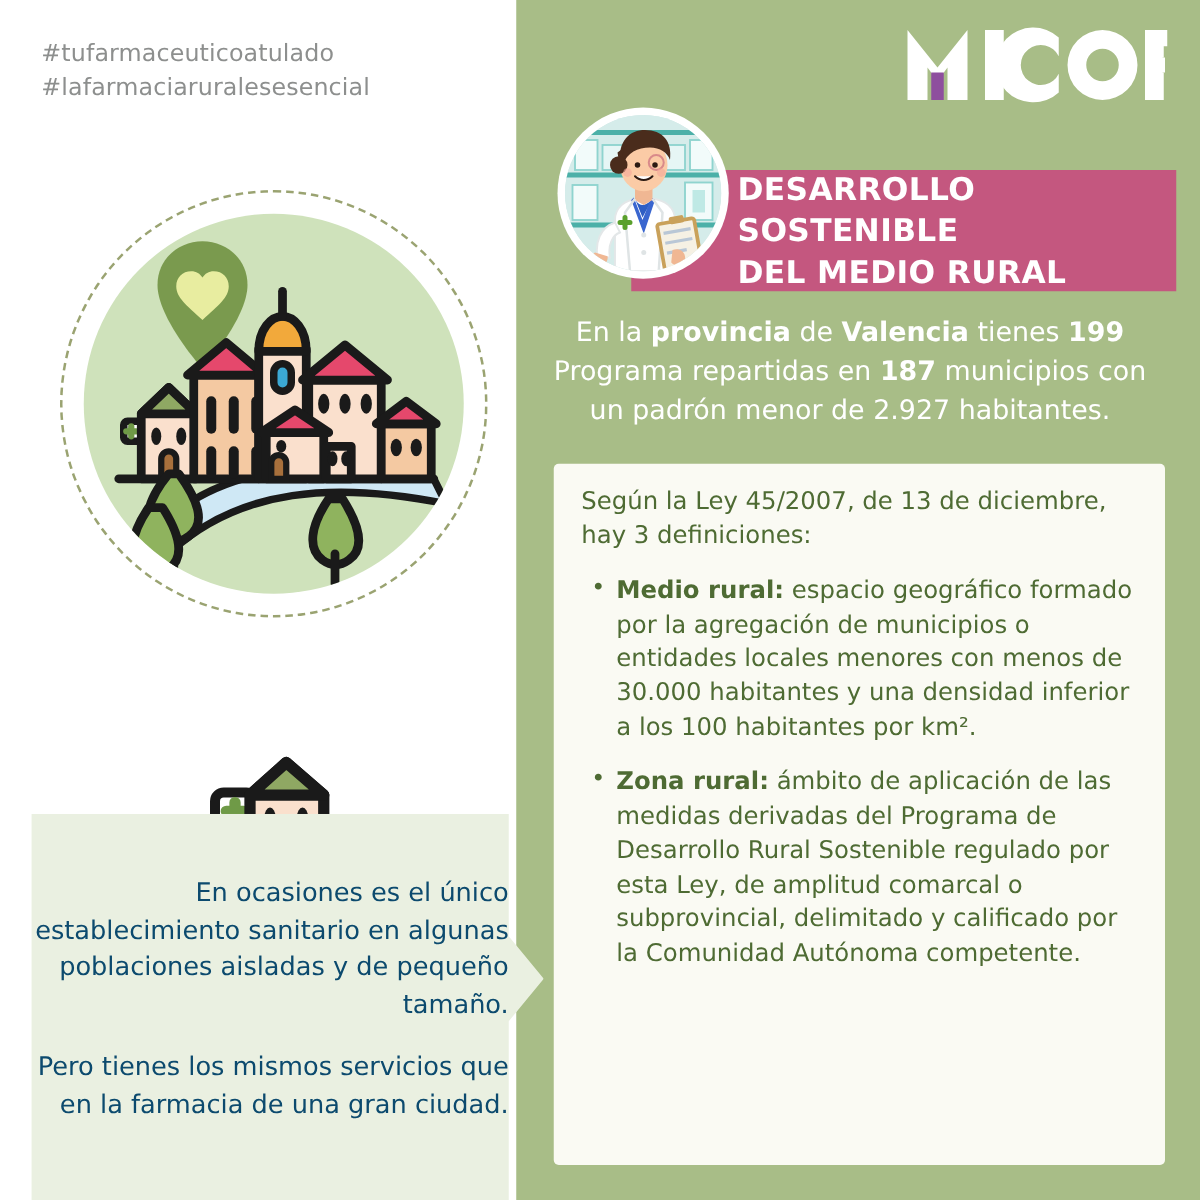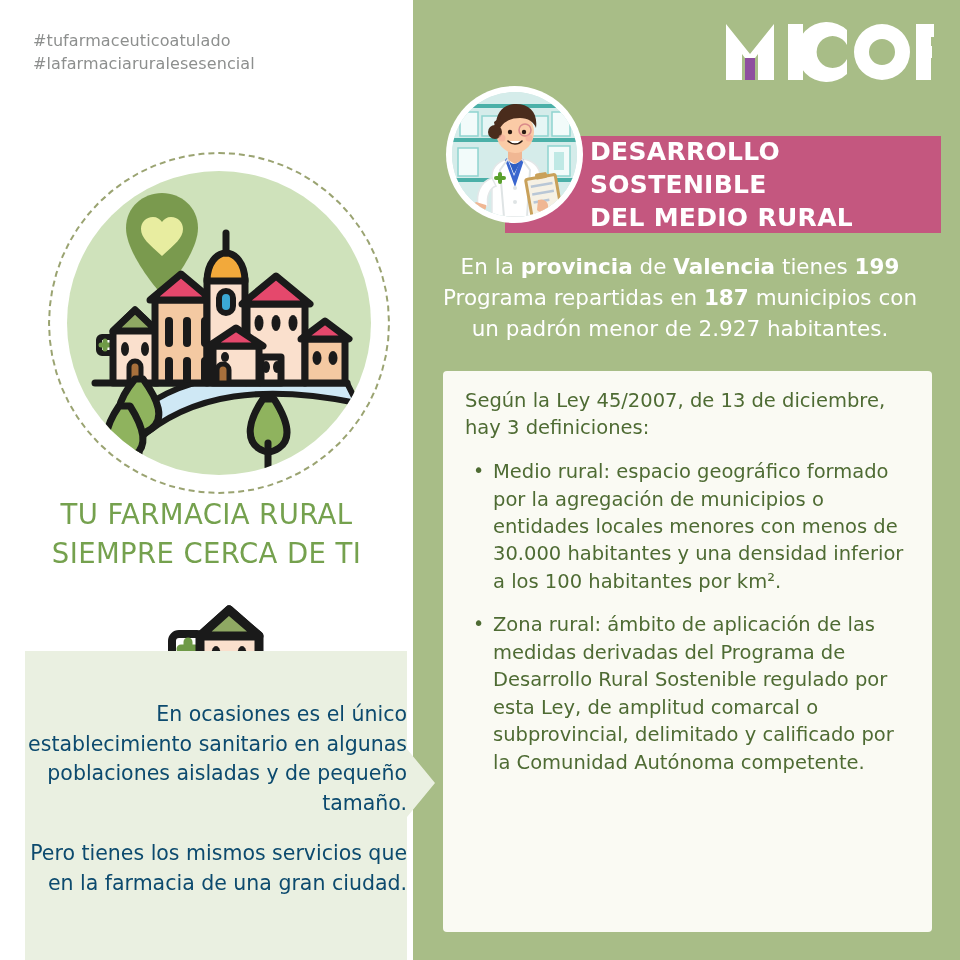--- a/index.html
+++ b/index.html
@@ -20,21 +20,21 @@
     position: absolute;
     left: 413px; top: 0; width: 547px; height: 960px;
     background: #a8bd87;
   }
 
   
   .hashtags {
     position: absolute;
     left: 33px; top: 30px;
     color: #8d8f8e;
-    font-size: 16px;
+    font-size: 19px;
     line-height: 1.42;
     letter-spacing: .1px;
     white-space: pre-line;
   }
 
   
   .logo {
     position: absolute;
     right: 26px; top: 20px;
     width: 212px; height: 62px;
@@ -170,21 +170,21 @@
     line-height: 1.41;
     color: #4e6b33;
   }
   .law-item::before {
     content: "\2022";
     position: absolute;
     left: 8px; top: -1px;
     color: #4e6b33;
     font-size: 19px;
   }
-  .law-item b { font-weight: normal; }
+  .law-item b { font-weight: bold; }
 </style>
 </head>
 <body>
 
 <div id="root">
 
   <div class="green-panel"></div>
 
   <div class="hashtags">#tufarmaceuticoatulado
 #lafarmaciaruralesesencial</div>
@@ -259,22 +259,20 @@
         <path d="M80 222 C62 244 58 262 72 272 C80 278 88 278 96 272 C110 262 104 244 88 222 Z" fill="#8fb35e" stroke="#1a1a1a" stroke-width="7" stroke-linejoin="round" transform="translate(-12 -14)"></path>
         <path d="M72 258 L72 288" stroke="#1a1a1a" stroke-width="7" stroke-linecap="round"></path>
         <path d="M55 230 C40 252 38 270 50 279 C57 284 64 284 71 279 C84 270 80 252 66 230 Z" fill="#8fb35e" stroke="#1a1a1a" stroke-width="7" stroke-linejoin="round" transform="translate(-3 5)"></path>
         <path d="M58 286 L58 300" stroke="#1a1a1a" stroke-width="7" stroke-linecap="round"></path>
         <path d="M196 228 C181 250 179 268 191 277 C198 282 205 282 212 277 C225 268 221 250 207 228 Z" fill="#8fb35e" stroke="#1a1a1a" stroke-width="7" stroke-linejoin="round"></path>
         <path d="M201 272 L201 296" stroke="#1a1a1a" stroke-width="7" stroke-linecap="round"></path>
       </svg>
     </div>
   </div>
 
-  <div class="left-headline">TU FARMACIA RURAL
-SIEMPRE CERCA DE TI</div>
 
   <div class="house-icon">
     <svg width="112" height="92" viewBox="0 0 112 92">
       <rect x="4" y="34" width="32" height="30" rx="7" fill="#ffffff" stroke="#1a1a1a" stroke-width="8"></rect>
       <path d="M13 49 h14 M20 42 v14" stroke="#6f9a47" stroke-width="9" stroke-linecap="round"></path>
       <path d="M32 36 L32 80 A5 5 0 0 0 37 85 L86 85 A5 5 0 0 0 91 80 L91 36 L61 10 Z" fill="#fae0cd" stroke="#1a1a1a" stroke-width="9" stroke-linejoin="round"></path>
       <path d="M32 36 L61 10 L91 36 Z" fill="#8fa863" stroke="#1a1a1a" stroke-width="9" stroke-linejoin="round"></path>
       <ellipse cx="48" cy="54" rx="4.5" ry="8" fill="#1a1a1a"></ellipse>
       <ellipse cx="74" cy="54" rx="4.5" ry="8" fill="#1a1a1a"></ellipse>
       <path d="M52 85 L52 72 A9 9 0 0 1 70 72 L70 85 Z" fill="#a8703c" stroke="#1a1a1a" stroke-width="7" stroke-linejoin="round"></path>

